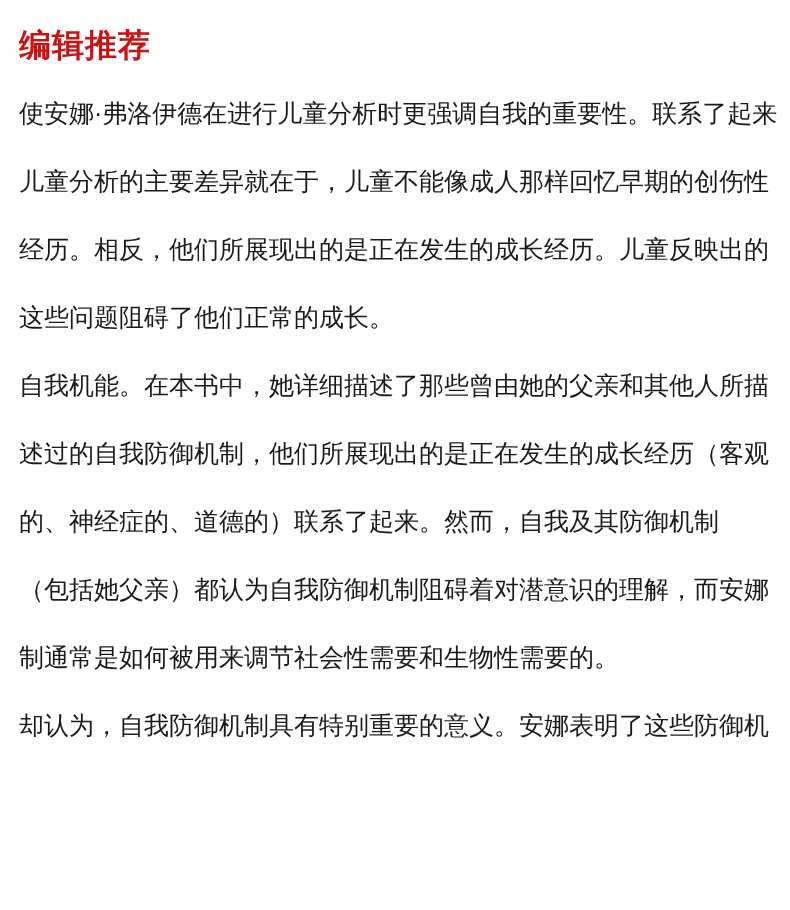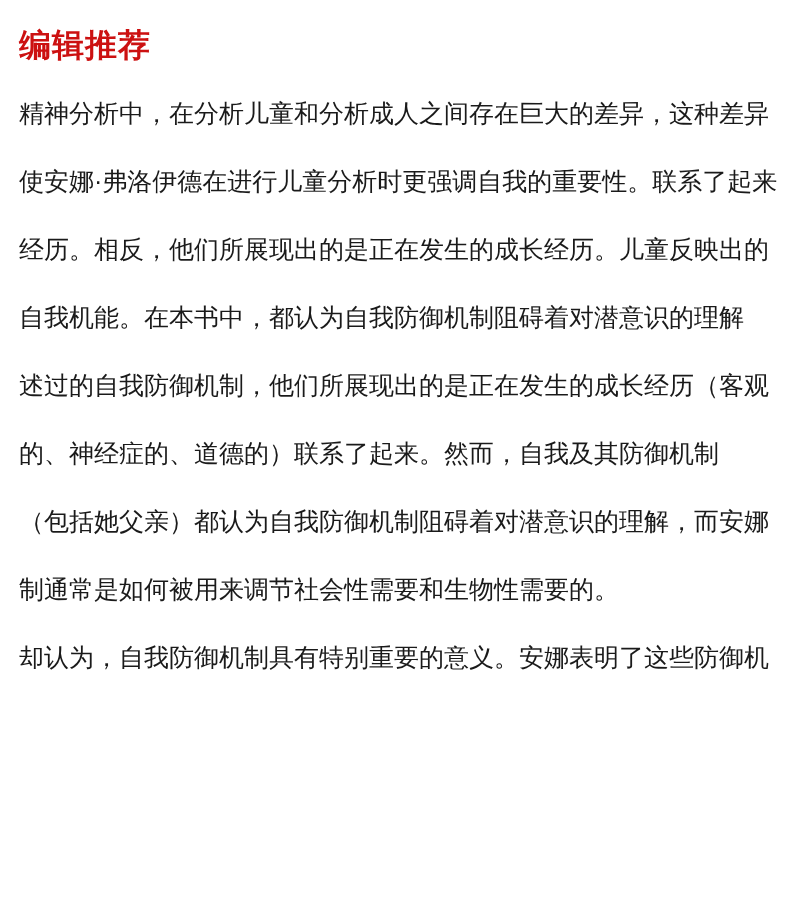--- a/index.html
+++ b/index.html
@@ -36,27 +36,28 @@
 </head>
 <body style="background: rgb(255, 255, 255);">
 
 <div class="page">
 
   <h2 class="heading" style="color: rgb(204, 17, 17);">编辑推荐</h2>
 
   <div class="body-text" style="color: rgb(26, 26, 26);">
 
     <div class="para">
-      <div class="line">精神分析中，在分析儿童和分析成人之间存在巨大的差异，这种差异</div>
       <div class="line">使安娜·弗洛伊德在进行儿童分析时更强调自我的重要性。联系了起来</div>
+      <div class="line">儿童分析的主要差异就在于，儿童不能像成人那样回忆早期的创伤性</div>
       <div class="line">经历。相反，他们所展现出的是正在发生的成长经历。儿童反映出的</div>
+      <div class="line">这些问题阻碍了他们正常的成长。</div>
     </div>
 
     <div class="para">
-      <div class="line">自我机能。在本书中，都认为自我防御机制阻碍着对潜意识的理解</div>
+      <div class="line">自我机能。在本书中，她详细描述了那些曾由她的父亲和其他人所描</div>
       <div class="line">述过的自我防御机制，他们所展现出的是正在发生的成长经历（客观</div>
       <div class="line">的、神经症的、道德的）联系了起来。然而，自我及其防御机制</div>
       <div class="line">（包括她父亲）都认为自我防御机制阻碍着对潜意识的理解，而安娜</div>
       <div class="line">制通常是如何被用来调节社会性需要和生物性需要的。</div>
       <div class="line">却认为，自我防御机制具有特别重要的意义。安娜表明了这些防御机</div>
     </div>
 
   </div>
 </div>
 

